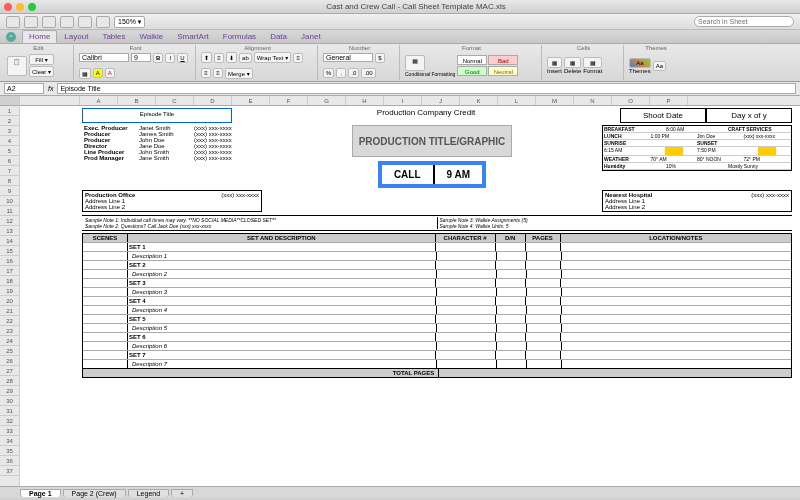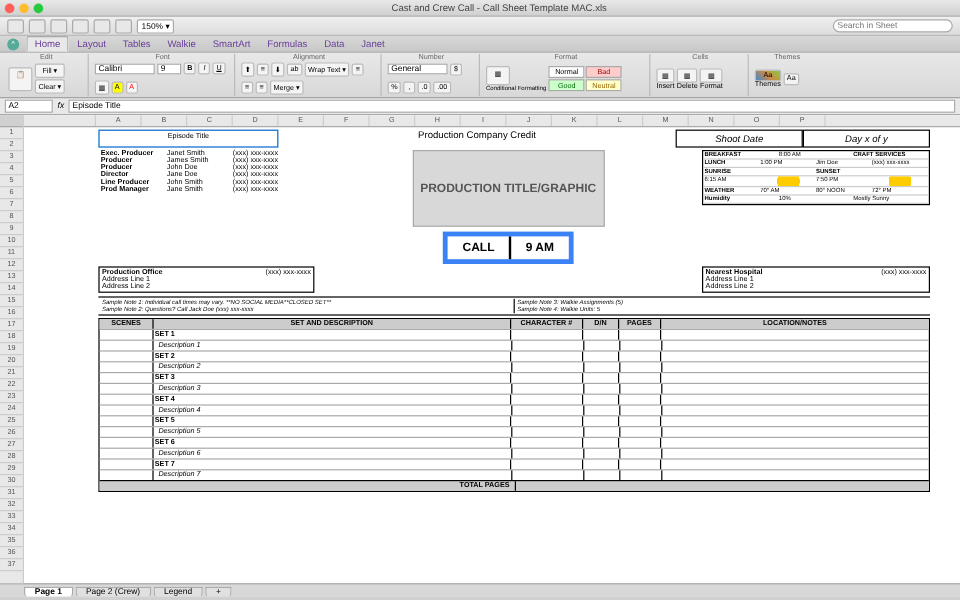--- a/index.html
+++ b/index.html
@@ -48,37 +48,37 @@
 .sheet-wrap { display: flex; height: 390px; background: #fff; }
 .rowhdrs { width: 20px; background: #e8e8e8; border-right: 1px solid #ccc; }
 .corner { height: 10px; background: #d0d0d0; border-bottom: 1px solid #aaa; }
 .rowhdr { height: 10px; font-size: 6px; text-align: center; border-bottom: 1px solid #ccc; line-height: 10px; color: #555; }
 .grid { flex: 1; position: relative; overflow: hidden; }
 .colhdrs { height: 10px; display: flex; background: #e8e8e8; border-bottom: 1px solid #aaa; }
 .colhdr { width: 38px; font-size: 6px; text-align: center; border-right: 1px solid #ccc; line-height: 10px; color: #555; }
 .colhdr.first { width: 60px; }
 
 
-.sheet-content { position: absolute; top: 10px; left: 60px; right: 23px; padding: 2px; }
+.sheet-content { position: absolute; top: 10px; left: 60px; right: 6px; padding: 2px; }
 .cs-top { display: flex; gap: 4px; margin-bottom: 2px; }
 .cs-box { border: 1px solid #000; padding: 2px; font-size: 6px; }
 .cs-ep { width: 150px; text-align: center; background: #fff; }
 .cs-credit { flex: 1; text-align: center; }
-.cs-date { width: 212px; display: flex; font-style: italic; }
+.cs-date { width: 172px; display: flex; }
 .cs-date > div { flex: 1; text-align: center; border: 1px solid #000; padding: 2px; }
 
 .cs-mid { display: flex; gap: 4px; margin-bottom: 2px; }
 .cs-crew { width: 180px; }
 .cs-crew-row { display: flex; font-size: 6px; padding: 0 2px; }
 .cs-crew-row span:nth-child(1) { width: 55px; font-weight: bold; }
 .cs-crew-row span:nth-child(2) { width: 55px; }
 .cs-crew-row span:nth-child(3) { flex: 1; }
 
 .cs-center { flex: 1; display: flex; flex-direction: column; align-items: center; gap: 4px; }
-.cs-logo { width: 160px; height: 64px; background: #d8d8d8; border: 1px solid #aaa; display: flex; align-items: center; justify-content: center; font-size: 10px; font-weight: bold; text-align: center; color: #555; }
+.cs-logo { width: 160px; height: 32px; background: #d8d8d8; border: 1px solid #aaa; display: flex; align-items: center; justify-content: center; font-size: 10px; font-weight: bold; text-align: center; color: #555; }
 .cs-call { display: flex; border: 4px solid #3b82f6; }
 .cs-call > div { padding: 4px 12px; font-size: 10px; font-weight: bold; }
 .cs-call > div:first-child { border-right: 2px solid #000; }
 
 .cs-right { width: 190px; }
 .info-box { border: 1px solid #000; font-size: 5px; margin-bottom: 2px; }
 .info-row { display: flex; border-bottom: 1px solid #ccc; padding: 0 1px; }
 .info-row span { flex: 1; }
 .info-row .b { font-weight: bold; }
 .sun { display: inline-block; width: 12px; height: 8px; background: radial-gradient(circle, #fc0 40%, transparent 41%); }

